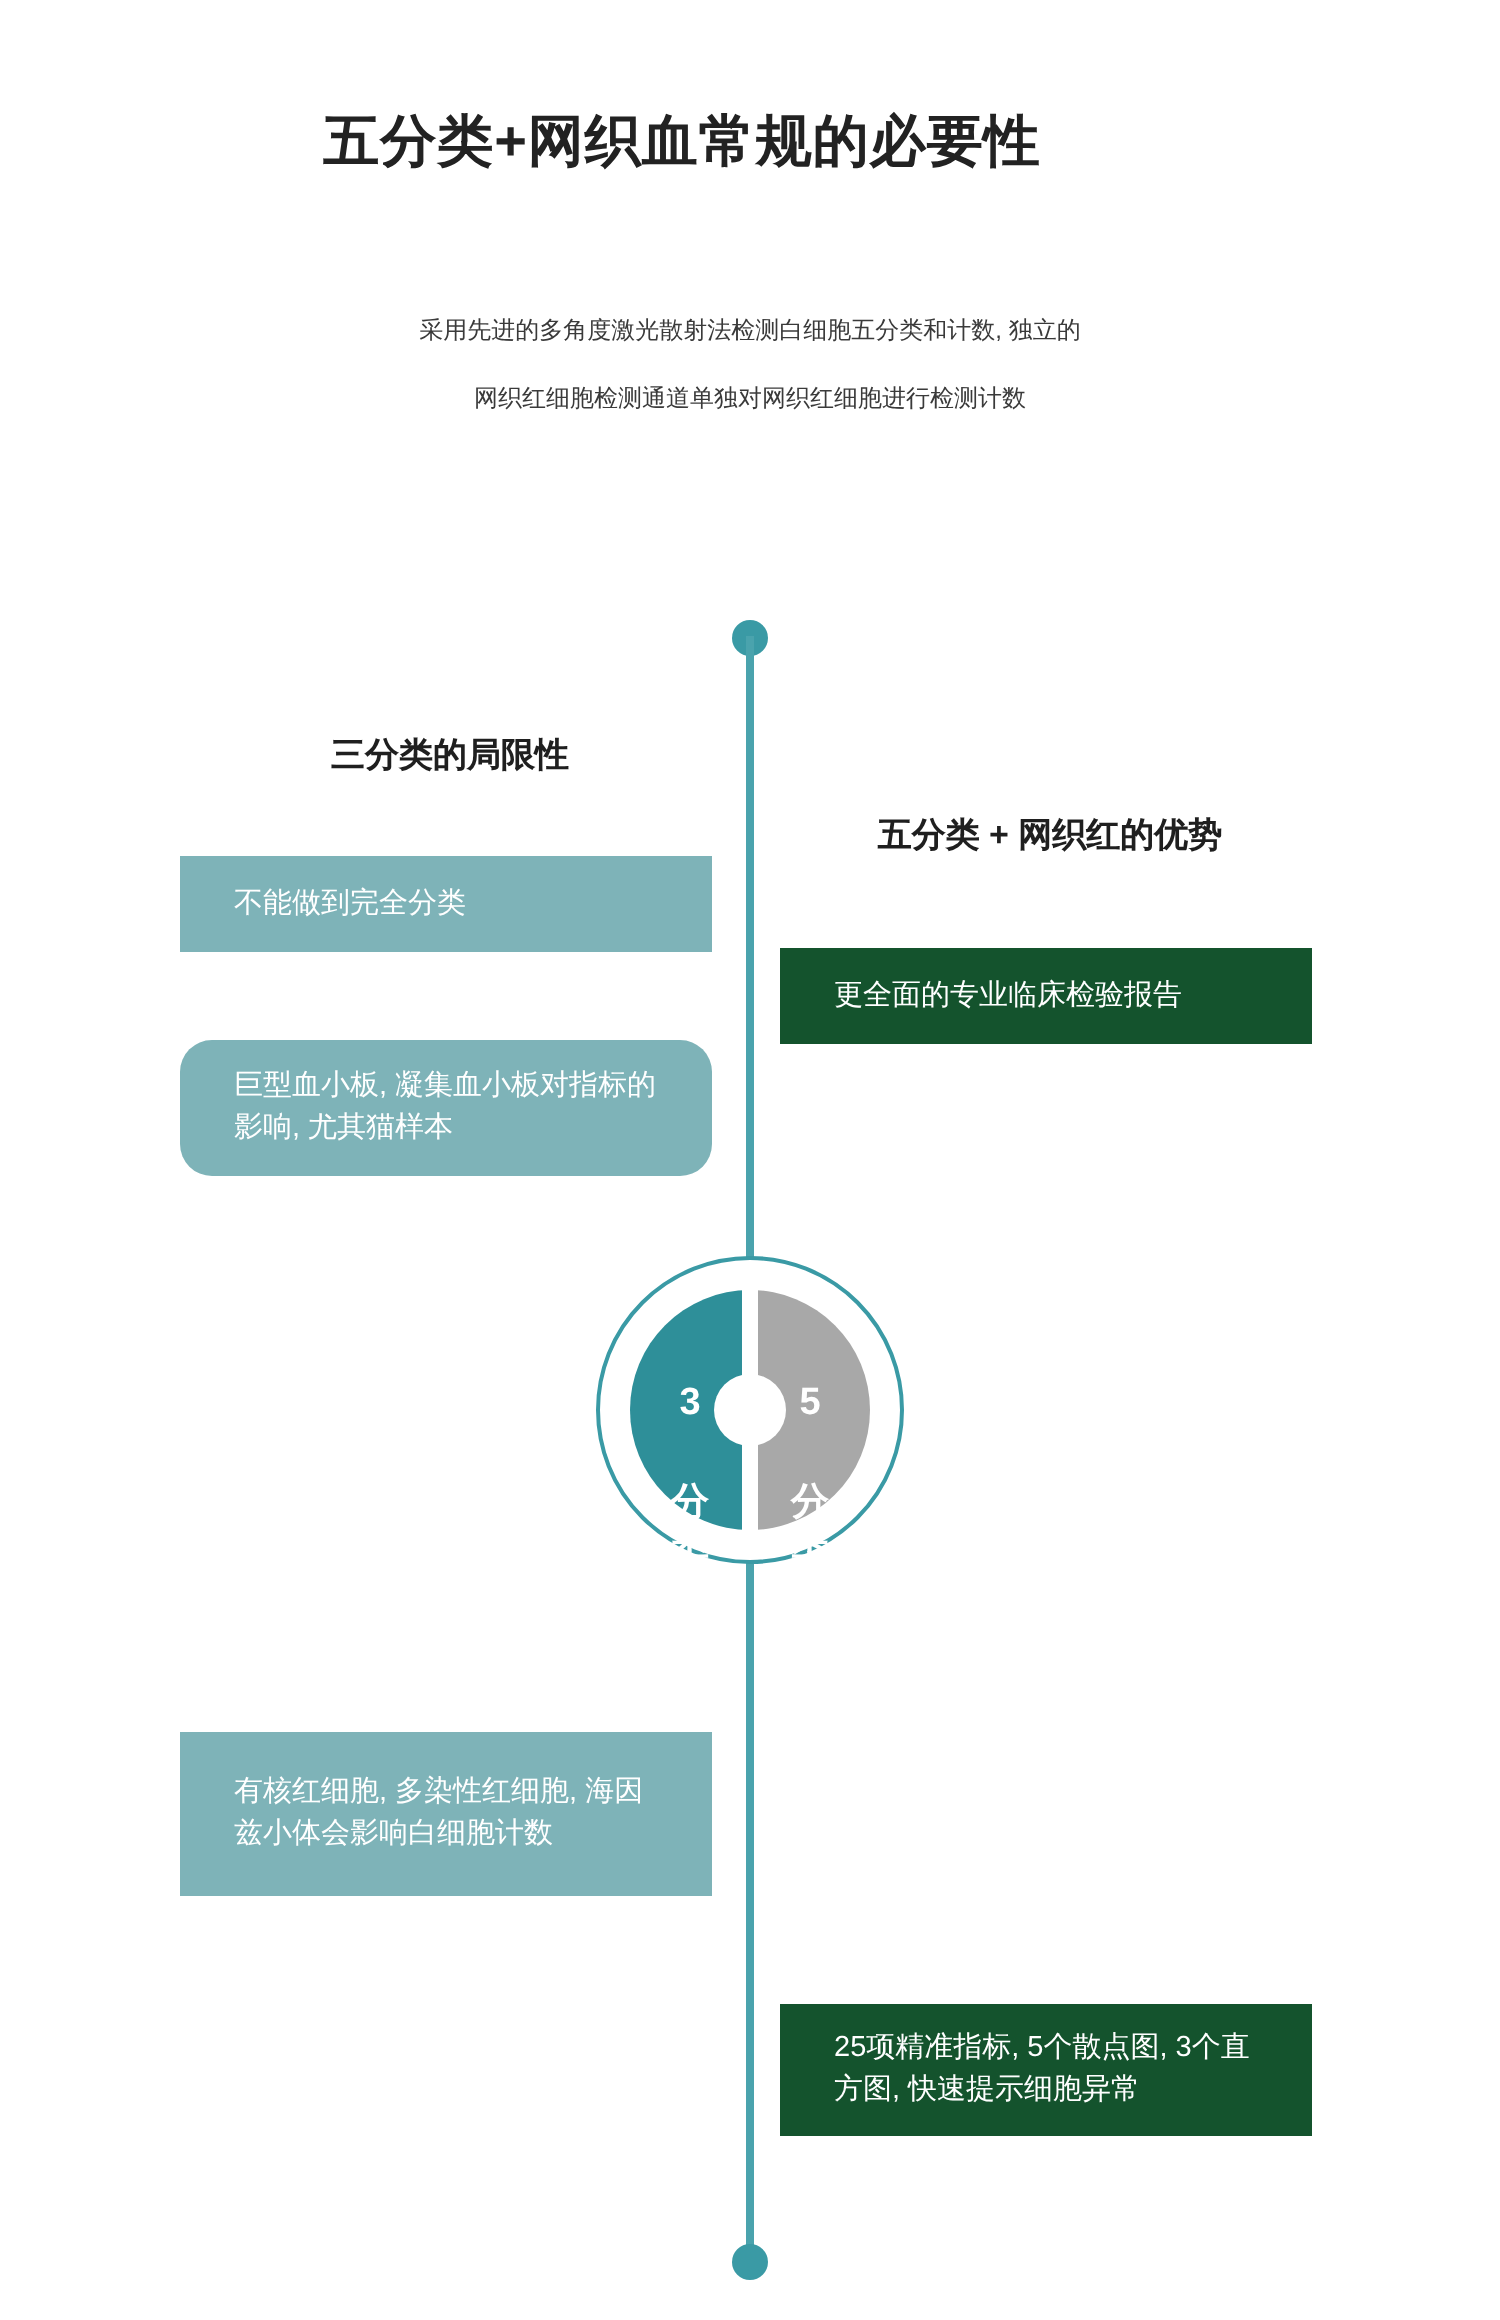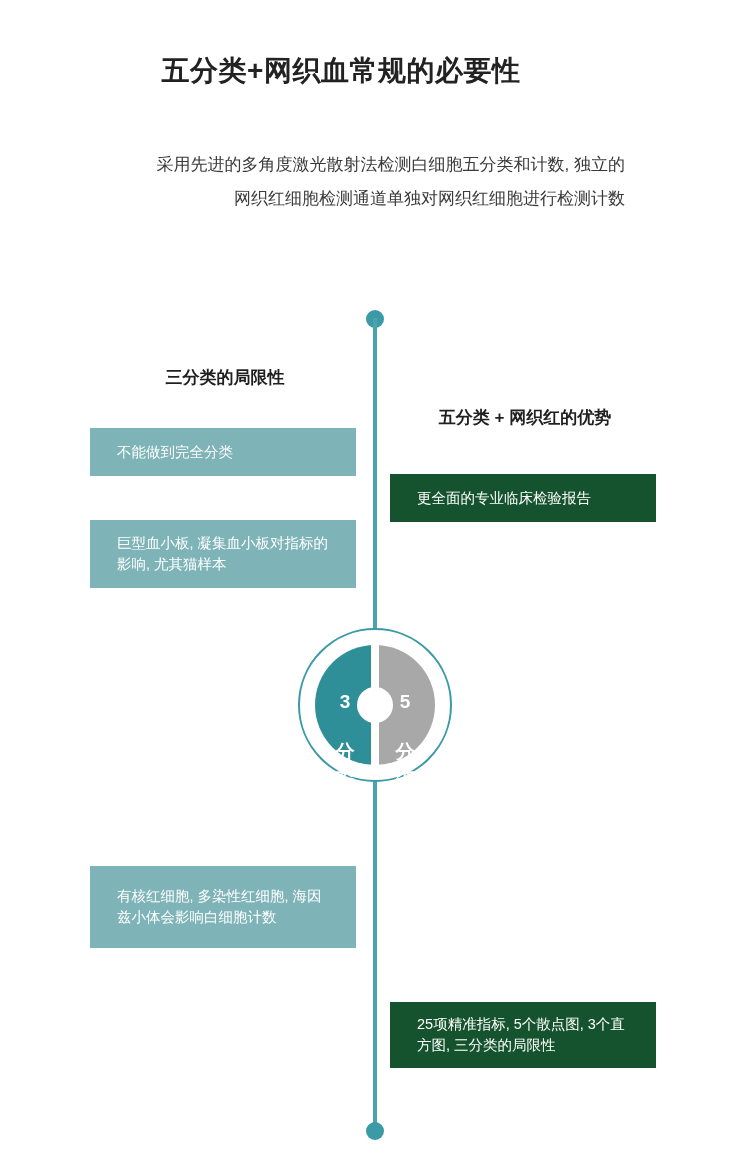--- a/index.html
+++ b/index.html
@@ -29,22 +29,22 @@
     font-size: 28px;
     font-weight: bold;
     color: #222222;
     letter-spacing: 0.5px;
   }
   .subtitle {
     position: absolute;
     top: 148px;
     left: 125px;
     width: 500px;
-    text-align: right;
-    font-size: 17px;
+    text-align: center;
+    font-size: 12px;
     line-height: 34px;
     color: #3a3a3a;
   }
   
   .axis-line {
     position: absolute;
     left: 373px;
     top: 318px;
     width: 4px;
     height: 812px;
@@ -172,32 +172,32 @@
   <div class="axis-dot top"></div>
   <div class="axis-line"></div>
   <div class="axis-dot bottom"></div>
 
   <div class="col-head left">三分类的局限性</div>
   <div class="col-head right">五分类 + 网织红的优势</div>
 
   <div class="bar left" style="top:428px; height:48px;">
     <span>不能做到完全分类</span>
   </div>
-  <div class="bar left" style="top:520px; height:68px;">
+  <div class="bar left" style="top:520px; height:68px;border-radius:16px;">
     <span>巨型血小板, 凝集血小板对指标的影响, 尤其猫样本</span>
   </div>
   <div class="bar left" style="top:866px; height:82px;">
     <span>有核红细胞, 多染性红细胞, 海因兹小体会影响白细胞计数</span>
   </div>
 
   <div class="bar right" style="top:474px; height:48px;">
     <span>更全面的专业临床检验报告</span>
   </div>
   <div class="bar right" style="top:1002px; height:66px;">
-    <span>25项精准指标, 5个散点图, 3个直方图, 三分类的局限性</span>
+    <span>25项精准指标, 5个散点图, 3个直方图, 快速提示细胞异常</span>
   </div>
 
   <div class="donut-wrap">
     <div class="donut-ring"></div>
     <div class="donut-half l"></div>
     <div class="donut-half r"></div>
     <div class="donut-gap"></div>
     <div class="donut-label l">
       <div>3</div>
       <div style="white-space: pre-line;">分

